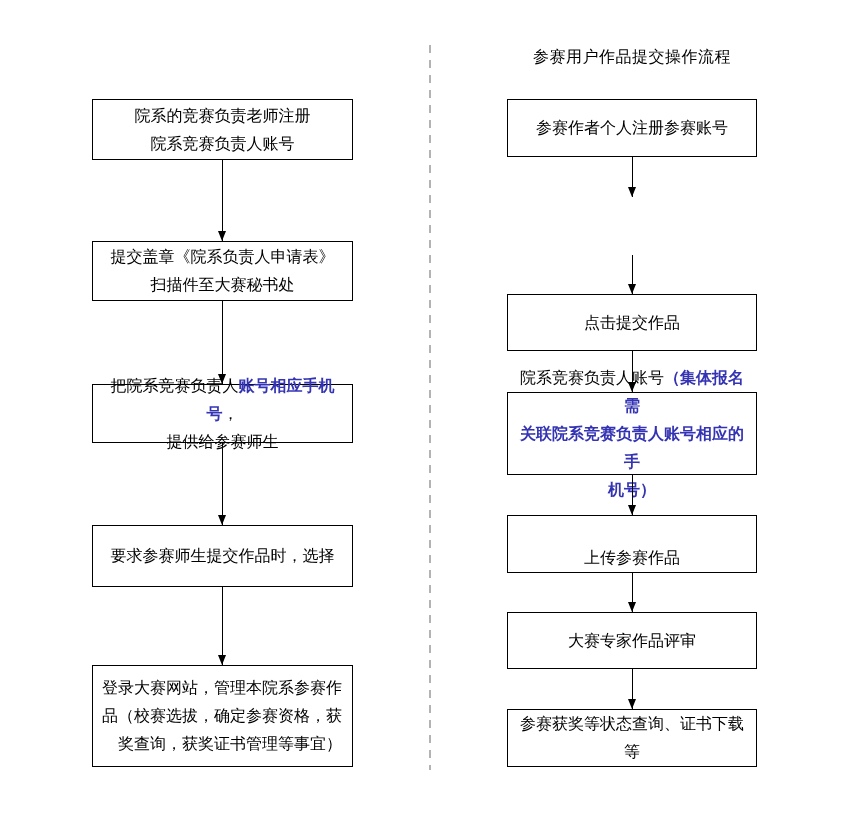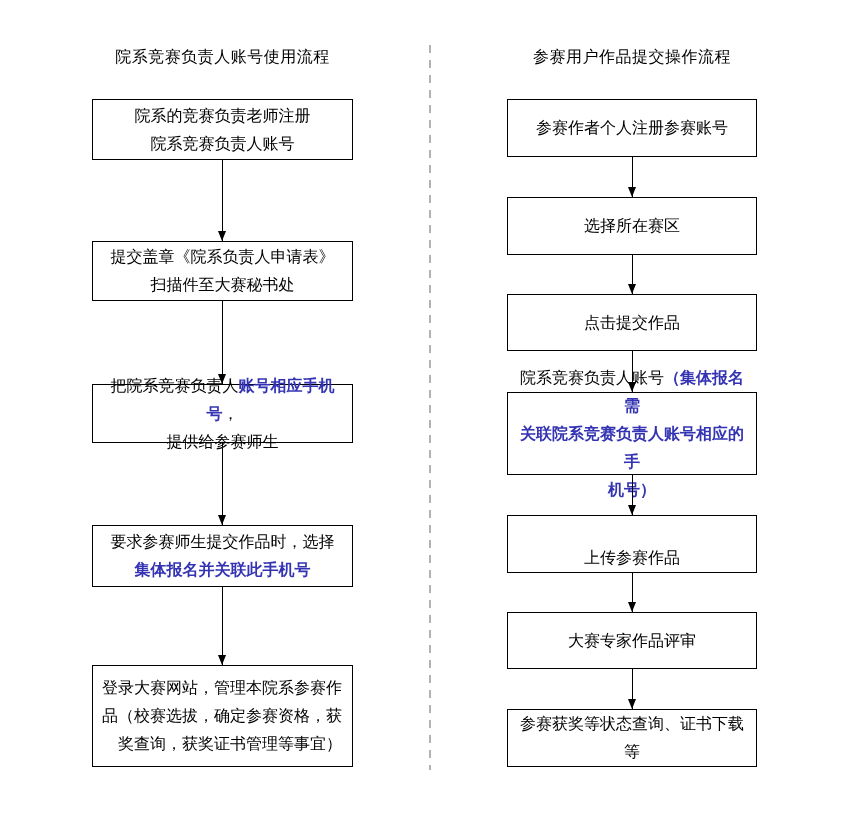--- a/index.html
+++ b/index.html
@@ -67,56 +67,52 @@
       transparent 8px, transparent 15px);
   }
 </style>
 </head>
 <body>
 
 <div class="canvas">
 
   <div class="divider"></div>
 
-  <div class="col-title title-left">院系竞赛负责人账号使用流程</div>
 
   <div class="flow-box lb1">
       <div><span>院系的竞赛负责老师注册</span><br><span>院系竞赛负责人账号</span></div>
     </div>
   <div class="arrow la1"></div>
 
   <div class="flow-box lb2">
       <div><span>提交盖章《院系负责人申请表》</span><br><span>扫描件至大赛秘书处</span></div>
     </div>
   <div class="arrow la2"></div>
 
   <div class="flow-box lb3">
       <div><span>把院系竞赛负责人</span><span class="accent">账号相应手机号</span><span>，</span><br><span>提供给参赛师生</span></div>
     </div>
   <div class="arrow la3"></div>
 
   <div class="flow-box lb4">
-      <div><span>要求参赛师生提交作品时，选择</span><br><span class="accent">集体报名并关联此手机号</span></div>
+      <div><span>要求参赛师生提交作品时，选择</span><br></div>
     </div>
   <div class="arrow la4"></div>
 
   <div class="flow-box lb5 align-left">
       <div><span>登录大赛网站，管理本院系参赛作</span><br><span>品（校赛选拔，确定参赛资格，获</span><br><span>奖查询，获奖证书管理等事宜）</span></div>
     </div>
 
   <div class="col-title title-right">参赛用户作品提交操作流程</div>
 
   <div class="flow-box rb1">
       <div><span>参赛作者个人注册参赛账号</span></div>
     </div>
   <div class="arrow ra1"></div>
 
-  <div class="flow-box rb2">
-      <div><span>选择所在赛区</span></div>
-    </div>
   <div class="arrow ra2"></div>
 
   <div class="flow-box rb3">
       <div><span>点击提交作品</span></div>
     </div>
   <div class="arrow ra3"></div>
 
   <div class="flow-box rb4">
       <div><span>院系竞赛负责人账号</span><span class="accent">（集体报名需</span><br><span class="accent">关联院系竞赛负责人账号相应的手</span><br><span class="accent">机号）</span></div>
     </div>

